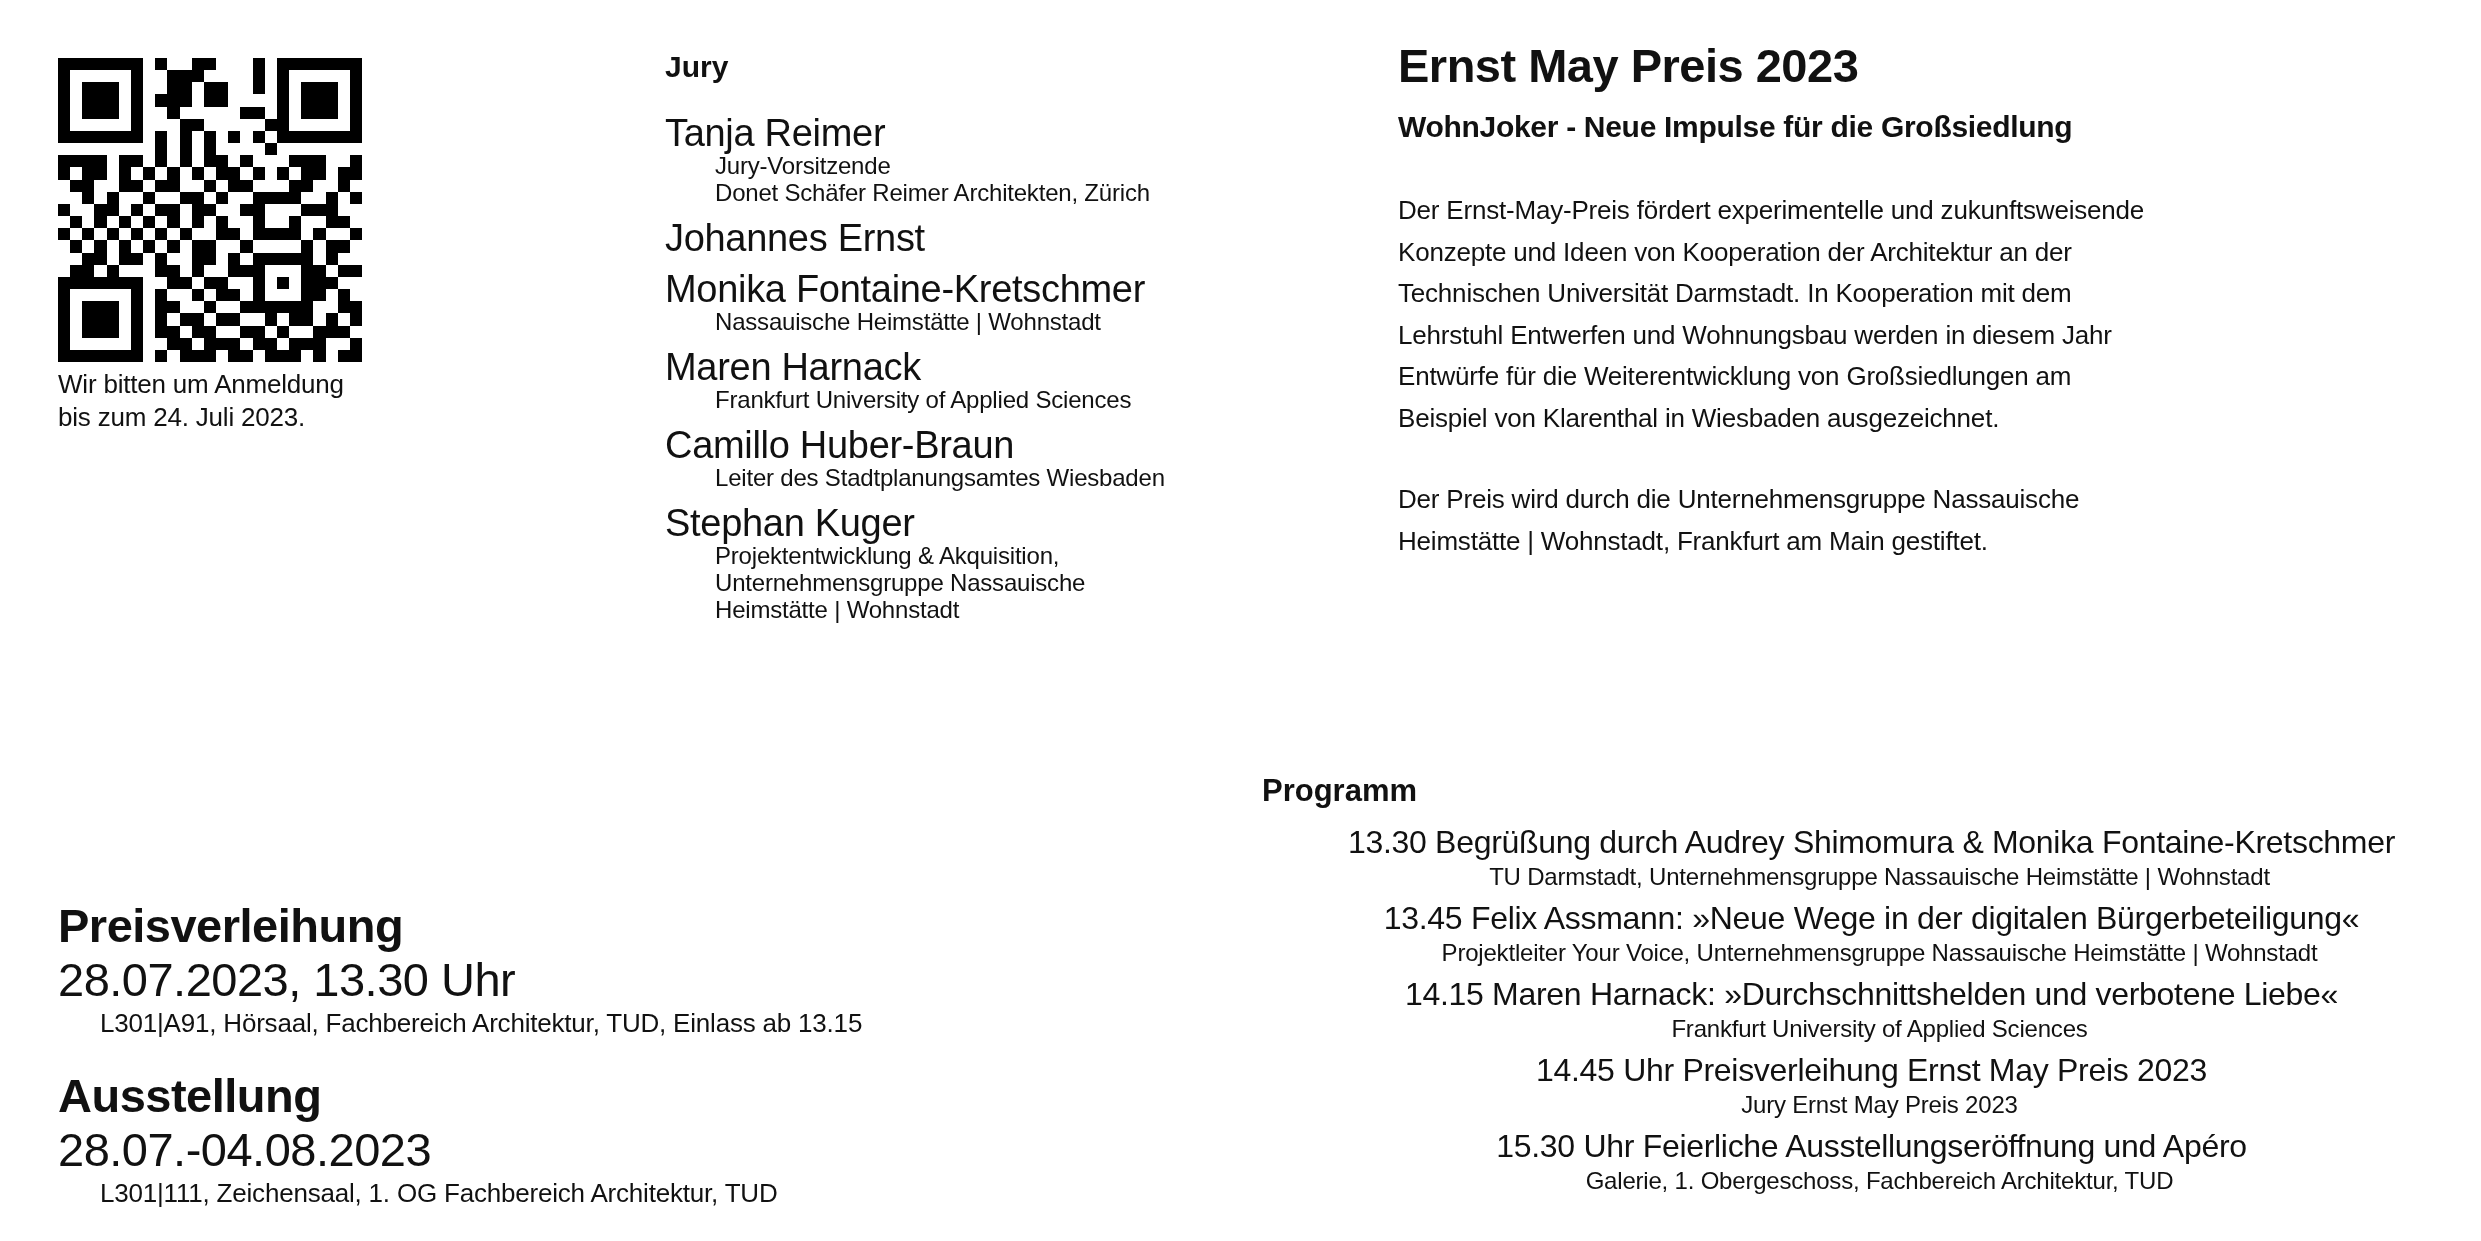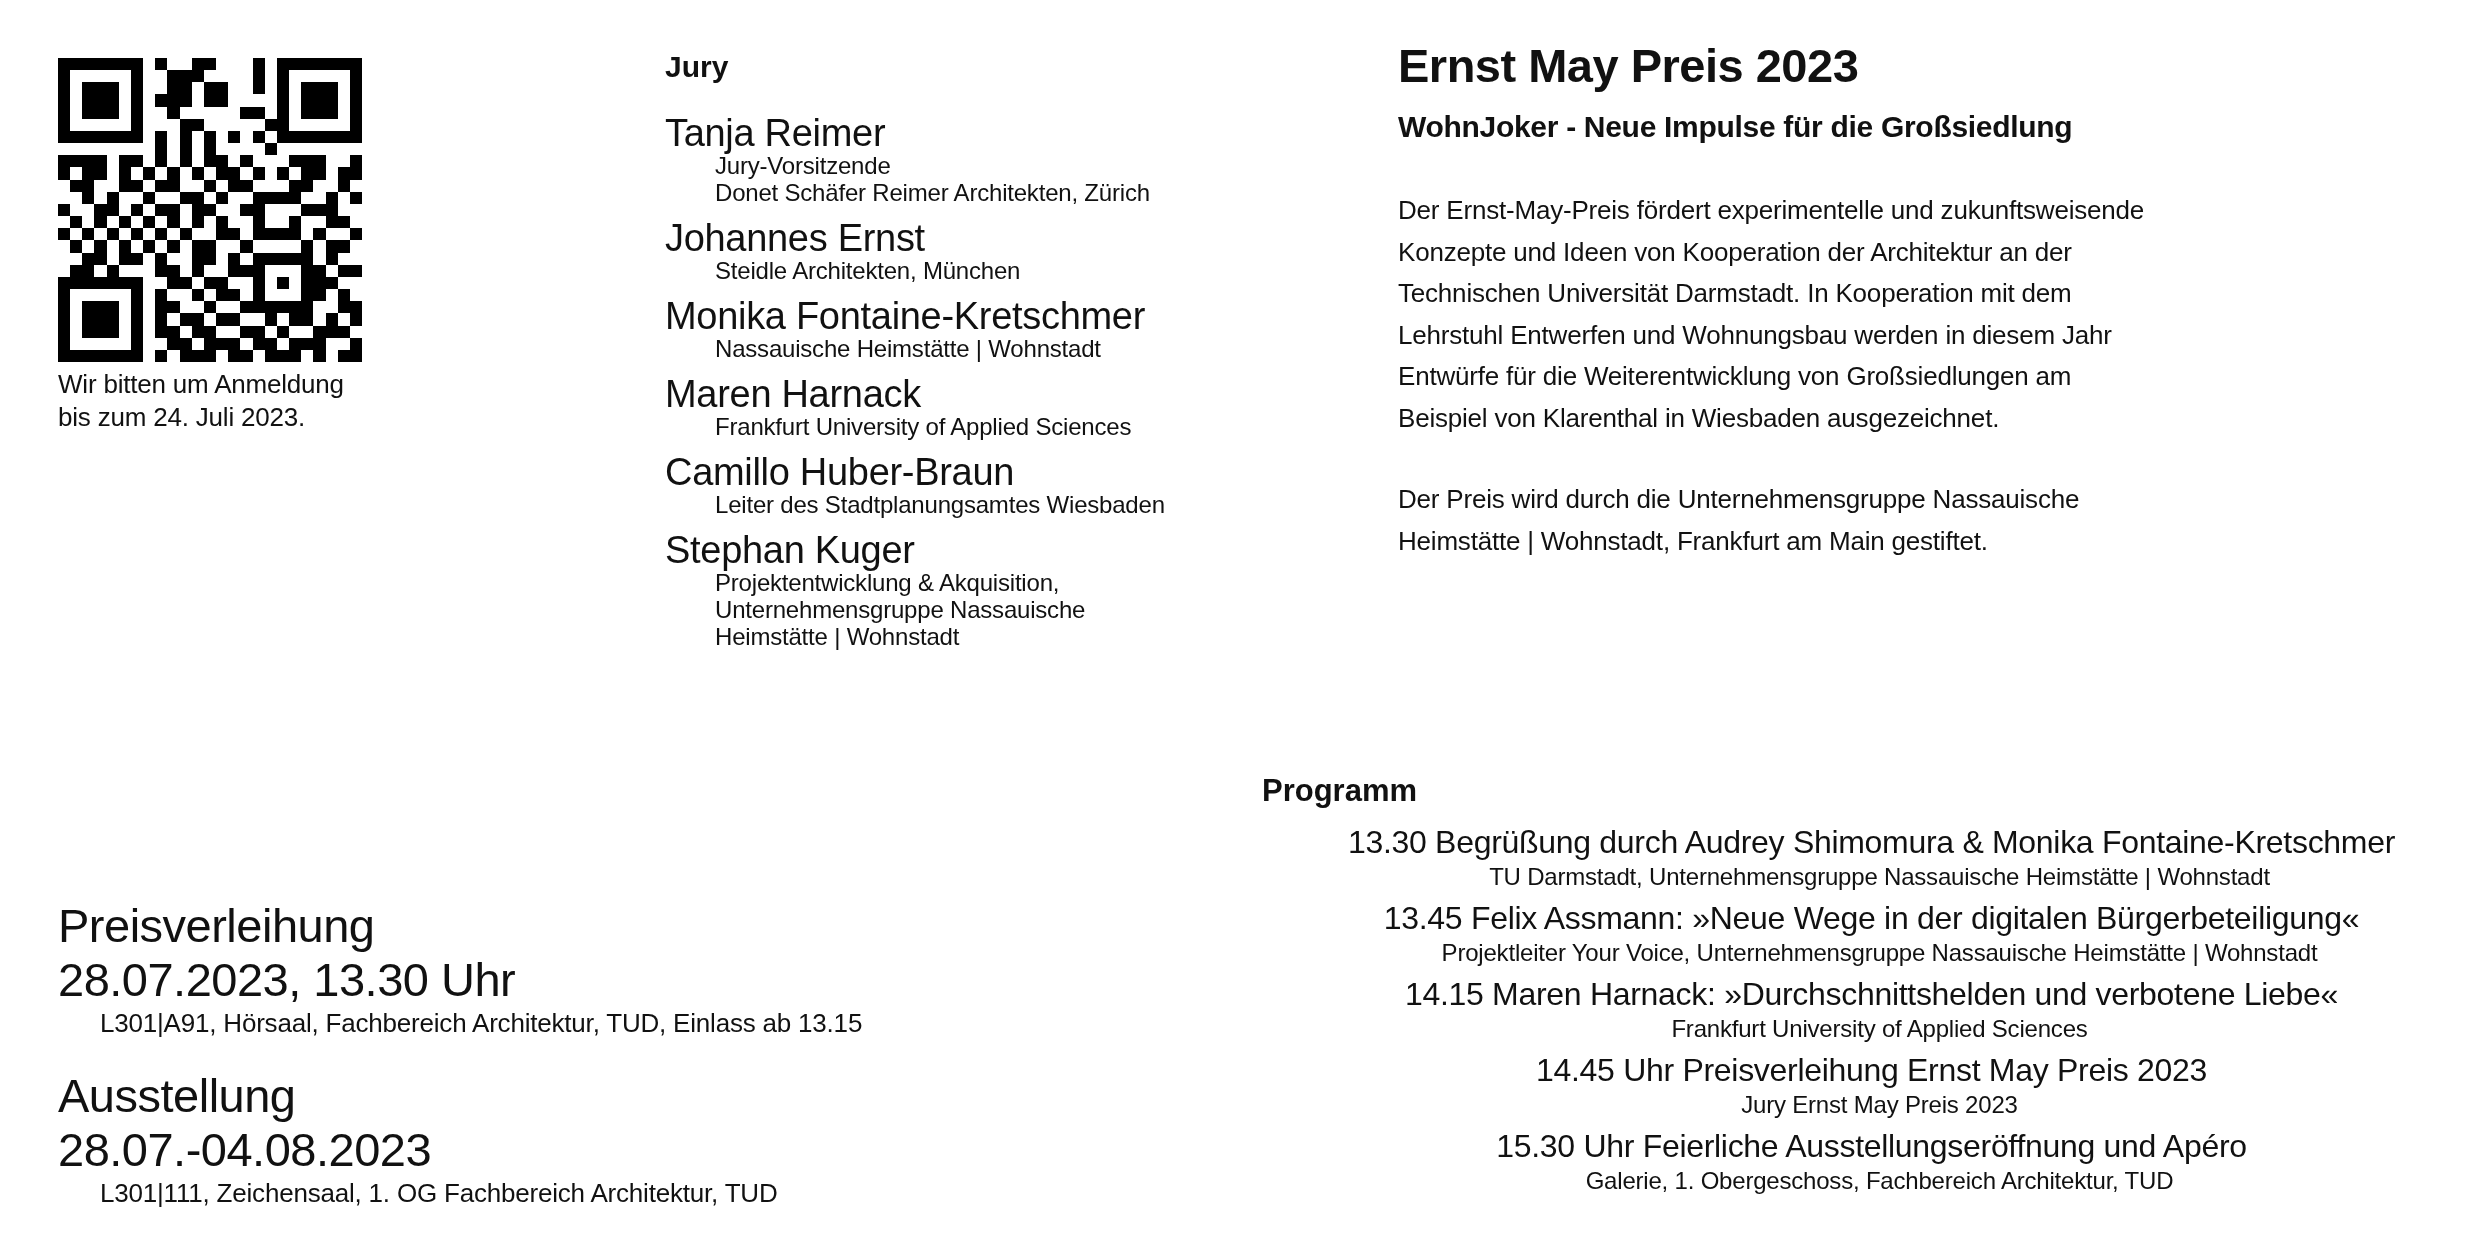--- a/index.html
+++ b/index.html
@@ -38,21 +38,21 @@
   .para-2 { margin-top:40px; }
   
   .program { position:absolute; left:1262px; top:772px; width:1219px; }
   .program-heading { font-size:31px; font-weight:bold; line-height:38px; margin-bottom:12px; }
   .program-item { margin-bottom:7px;text-align:center; }
   .program-line { font-size:32px; line-height:40px; letter-spacing:-0.3px; }
   .program-detail { font-size:24px; line-height:29px; margin-left:16px; letter-spacing:-0.2px; }
   
   .events { position:absolute; left:58px; top:898px; width:1100px; }
   .event-block + .event-block { margin-top:28px; }
-  .event-heading { font-size:47px; line-height:56px; font-weight:normal; letter-spacing:-0.5px; }
+  .event-heading { font-size:47px; line-height:56px; font-weight:bold; letter-spacing:-0.5px; }
   .event-date { font-size:47px; line-height:52px; letter-spacing:-0.5px; }
   .event-detail { font-size:26px; line-height:34px; margin-left:42px; letter-spacing:-0.2px; }
 </style>
 </head>
 <body>
 
 <div class="qr" id="qr-grid">
     <div class="qm on"></div>
     <div class="qm on"></div>
     <div class="qm on"></div>
@@ -687,21 +687,20 @@
 <div class="jury">
   <div class="jury-heading">Jury</div>
   <div id="jury-list">
       <div class="jury-member">
         <div class="jury-name">Tanja Reimer</div>
         <div class="jury-detail">Jury-Vorsitzende</div>
         <div class="jury-detail">Donet Schäfer Reimer Architekten, Zürich</div>
       </div>
       <div class="jury-member">
         <div class="jury-name">Johannes Ernst</div>
-        <div class="jury-detail">Steidle Architekten, München</div>
       </div>
       <div class="jury-member">
         <div class="jury-name">Monika Fontaine-Kretschmer</div>
         <div class="jury-detail">Nassauische Heimstätte | Wohnstadt</div>
       </div>
       <div class="jury-member">
         <div class="jury-name">Maren Harnack</div>
         <div class="jury-detail">Frankfurt University of Applied Sciences</div>
       </div>
       <div class="jury-member">

